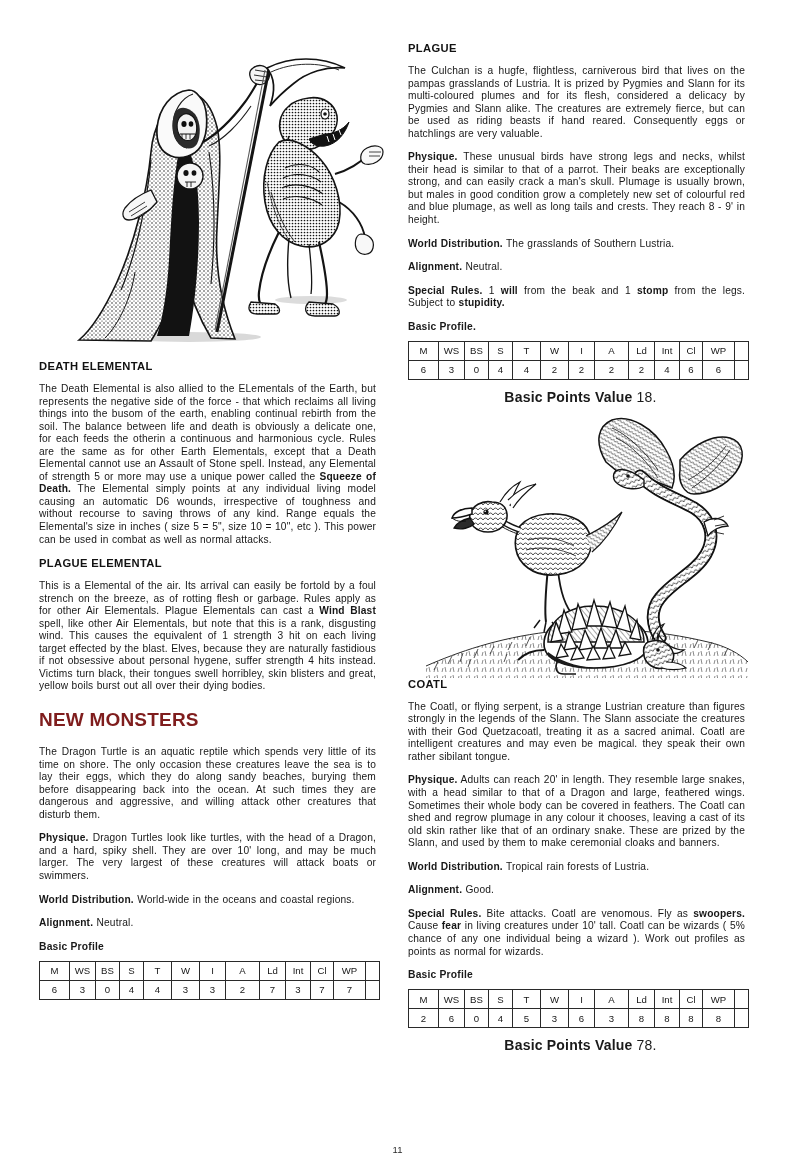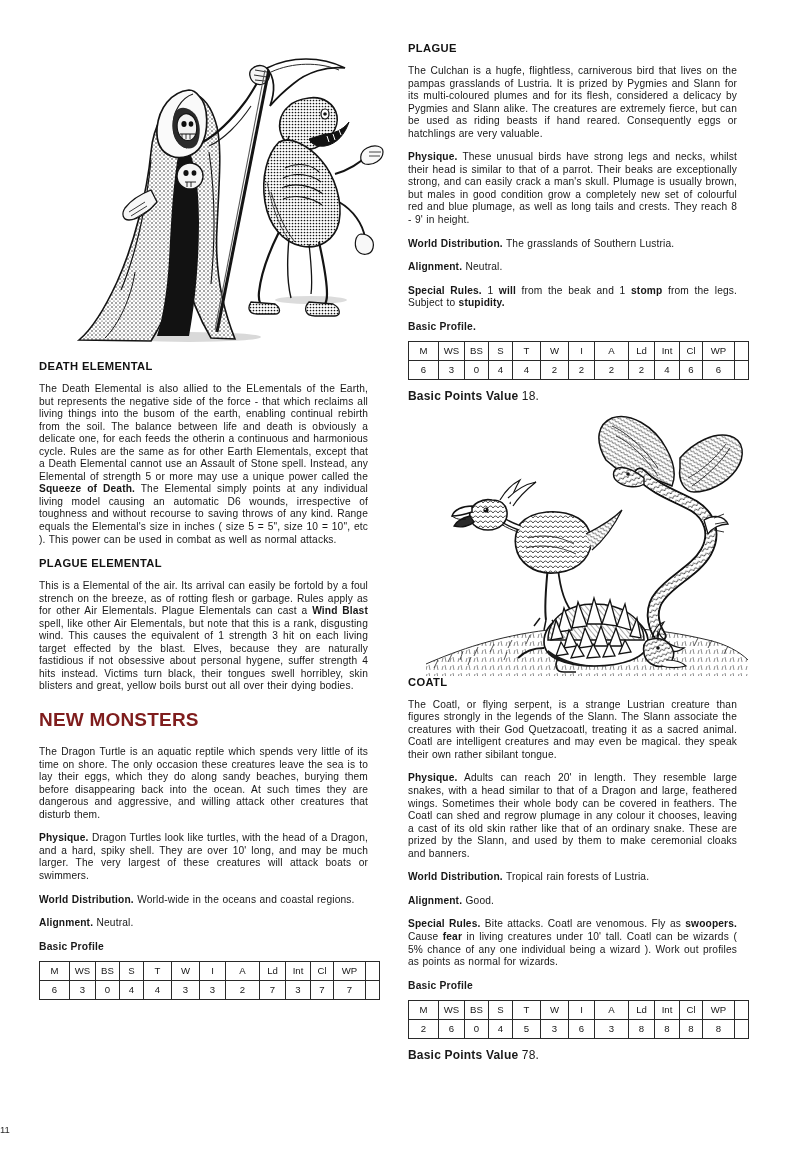--- a/index.html
+++ b/index.html
@@ -25,21 +25,21 @@
     width: 345px;
   }
   .col-left  { left: 39px;  }
   .col-right { left: 408px; }
 
   
   .body-text {
     font-size: 10.2px;
     line-height: 12.55px;
     text-align: justify;
-    margin: 0 16px 11px 0;
+    margin: 0 8px 11px 0;
     letter-spacing: 0.15px;
     word-spacing: 0.4px;
     color: #171717;
   }
   .body-text b { font-weight: bold; }
 
   .monster-head {
     font-size: 11.2px;
     font-weight: bold;
     letter-spacing: 0.35px;
@@ -53,23 +53,24 @@
     margin: 16px 0 15px 0;
     color: #7f1d1d;
   }
   .profile-label {
     font-size: 10.3px;
     font-weight: bold;
     margin: 0 0 9px 0;
     letter-spacing: 0.2px;
   }
   .points-line {
-    font-size: 12px;
+    font-size: 14px;
     margin: 9px 0 11px 0;
     letter-spacing: 0.2px;
+    text-align: center;
   }
   .points-line .pv-label { font-weight: bold; }
   .points-line .pv-num   { font-weight: normal; }
 
   
   .stat-table {
     border-collapse: collapse;
     border: 1px solid #2a2a2a;
     width: 341px;
     table-layout: fixed;
@@ -108,22 +109,22 @@
     position: relative;
     width: 100%;
     overflow: hidden;
   }
   .illus svg { display: block; }
 
   .page-number {
     position: absolute;
     left: 0;
     right: 0;
-    bottom: 24px;
-    text-align: left;
+    bottom: 4px;
+    text-align: center;
     font-size: 9.5px;
     color: #2a2a2a;
   }
 </style>
 </head>
 <body>
 
 <div class="page">
 
   <div class="col col-left">

